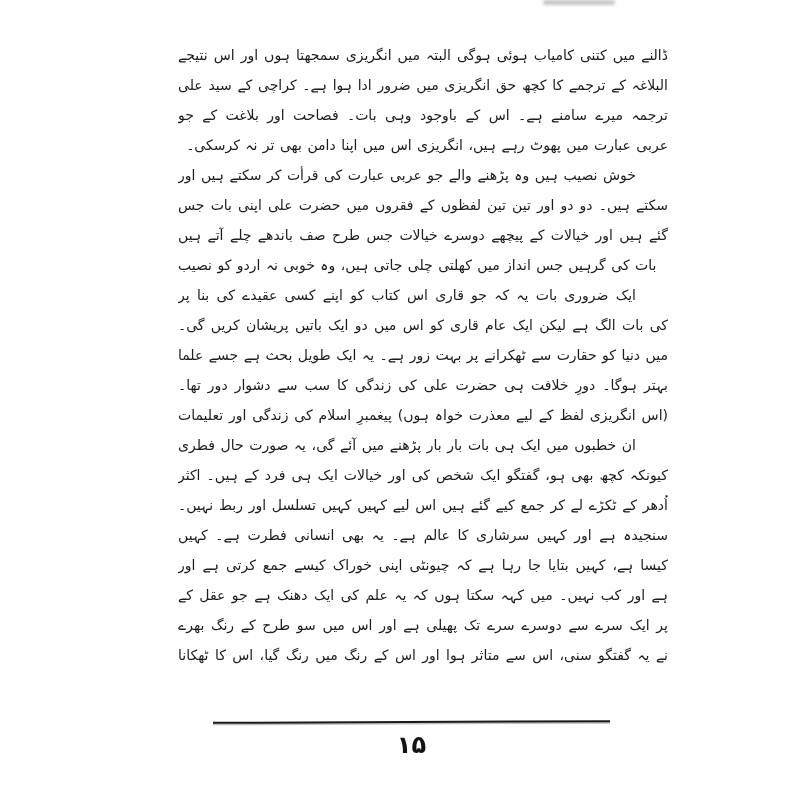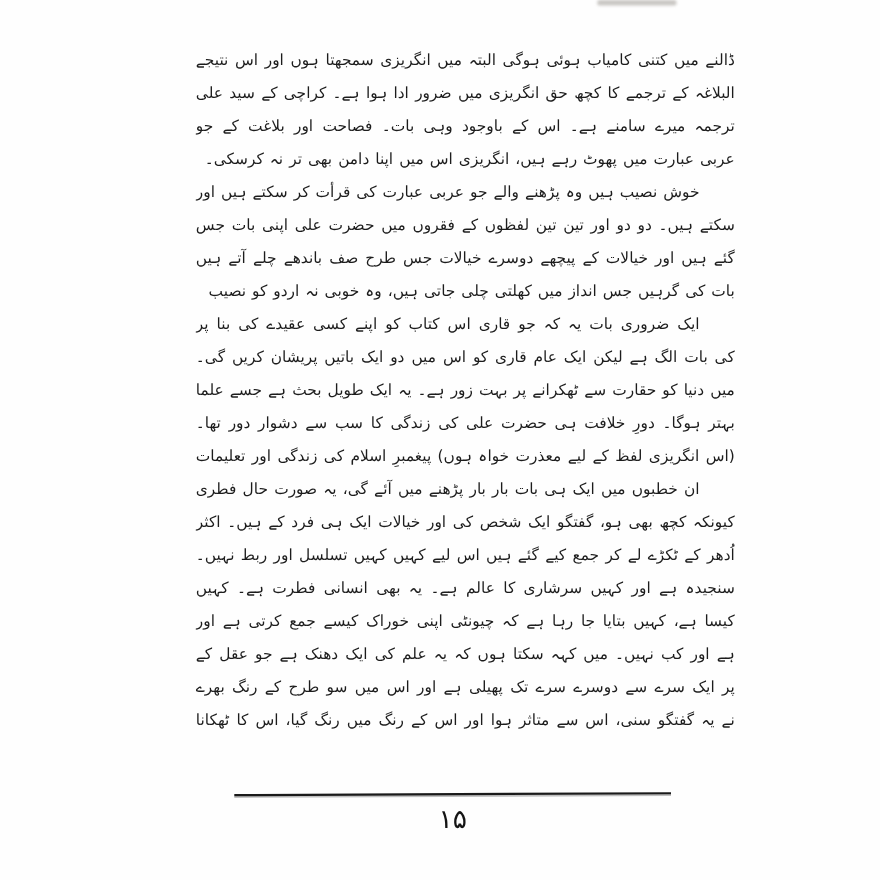--- a/index.html
+++ b/index.html
@@ -53,21 +53,21 @@
     text-align: justify;
     text-align-last: justify;
     white-space: normal;
     word-spacing: 1px;
     text-rendering: optimizeLegibility;
   }
 
   .line.indent-first { padding-right: 32px; }
 
   .line.para-end {
-    text-align: right;
+    text-align: left;
     text-align-last: right;
   }
 
   
   .footer-rule {
     position: absolute;
     left: 213px;
     top: 721px;
     width: 397px;
     height: 2px;
@@ -76,21 +76,21 @@
     box-shadow: 0 1.5px 0 rgba(30,30,30,.28);
   }
 
   .page-number {
     position: absolute;
     left: 213px;
     top: 731px;
     width: 397px;
     text-align: center;
     font-size: 24px;
-    font-weight: normal;
+    font-weight: bold;
     letter-spacing: 2px;
     color: #141414;
     direction: rtl;
   }
 </style>
 </head>
 <body>
 
 <div class="scan-page">
 

